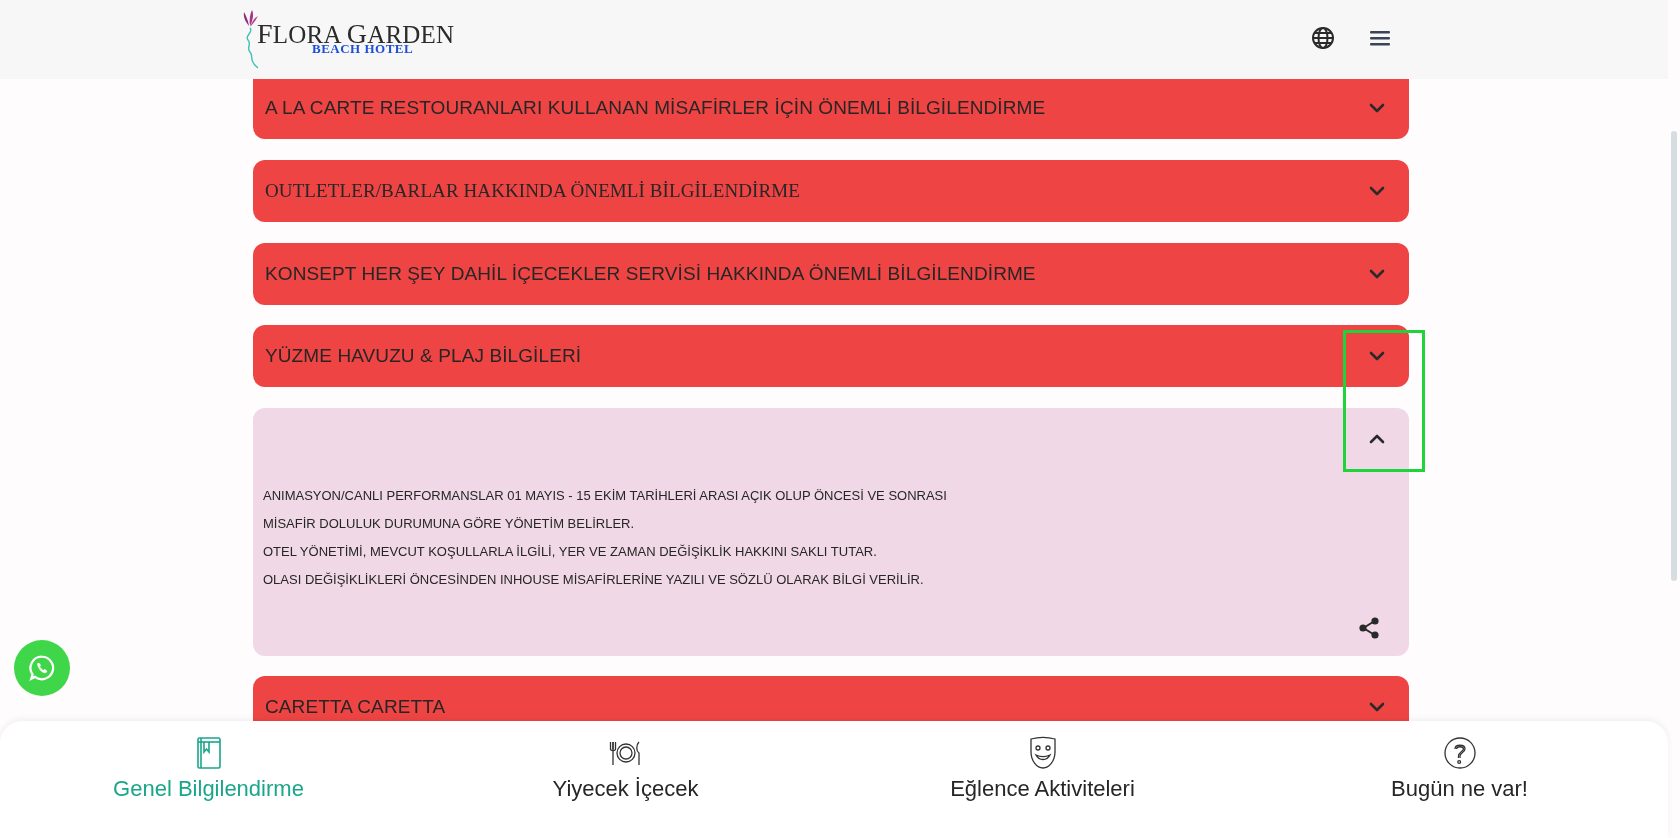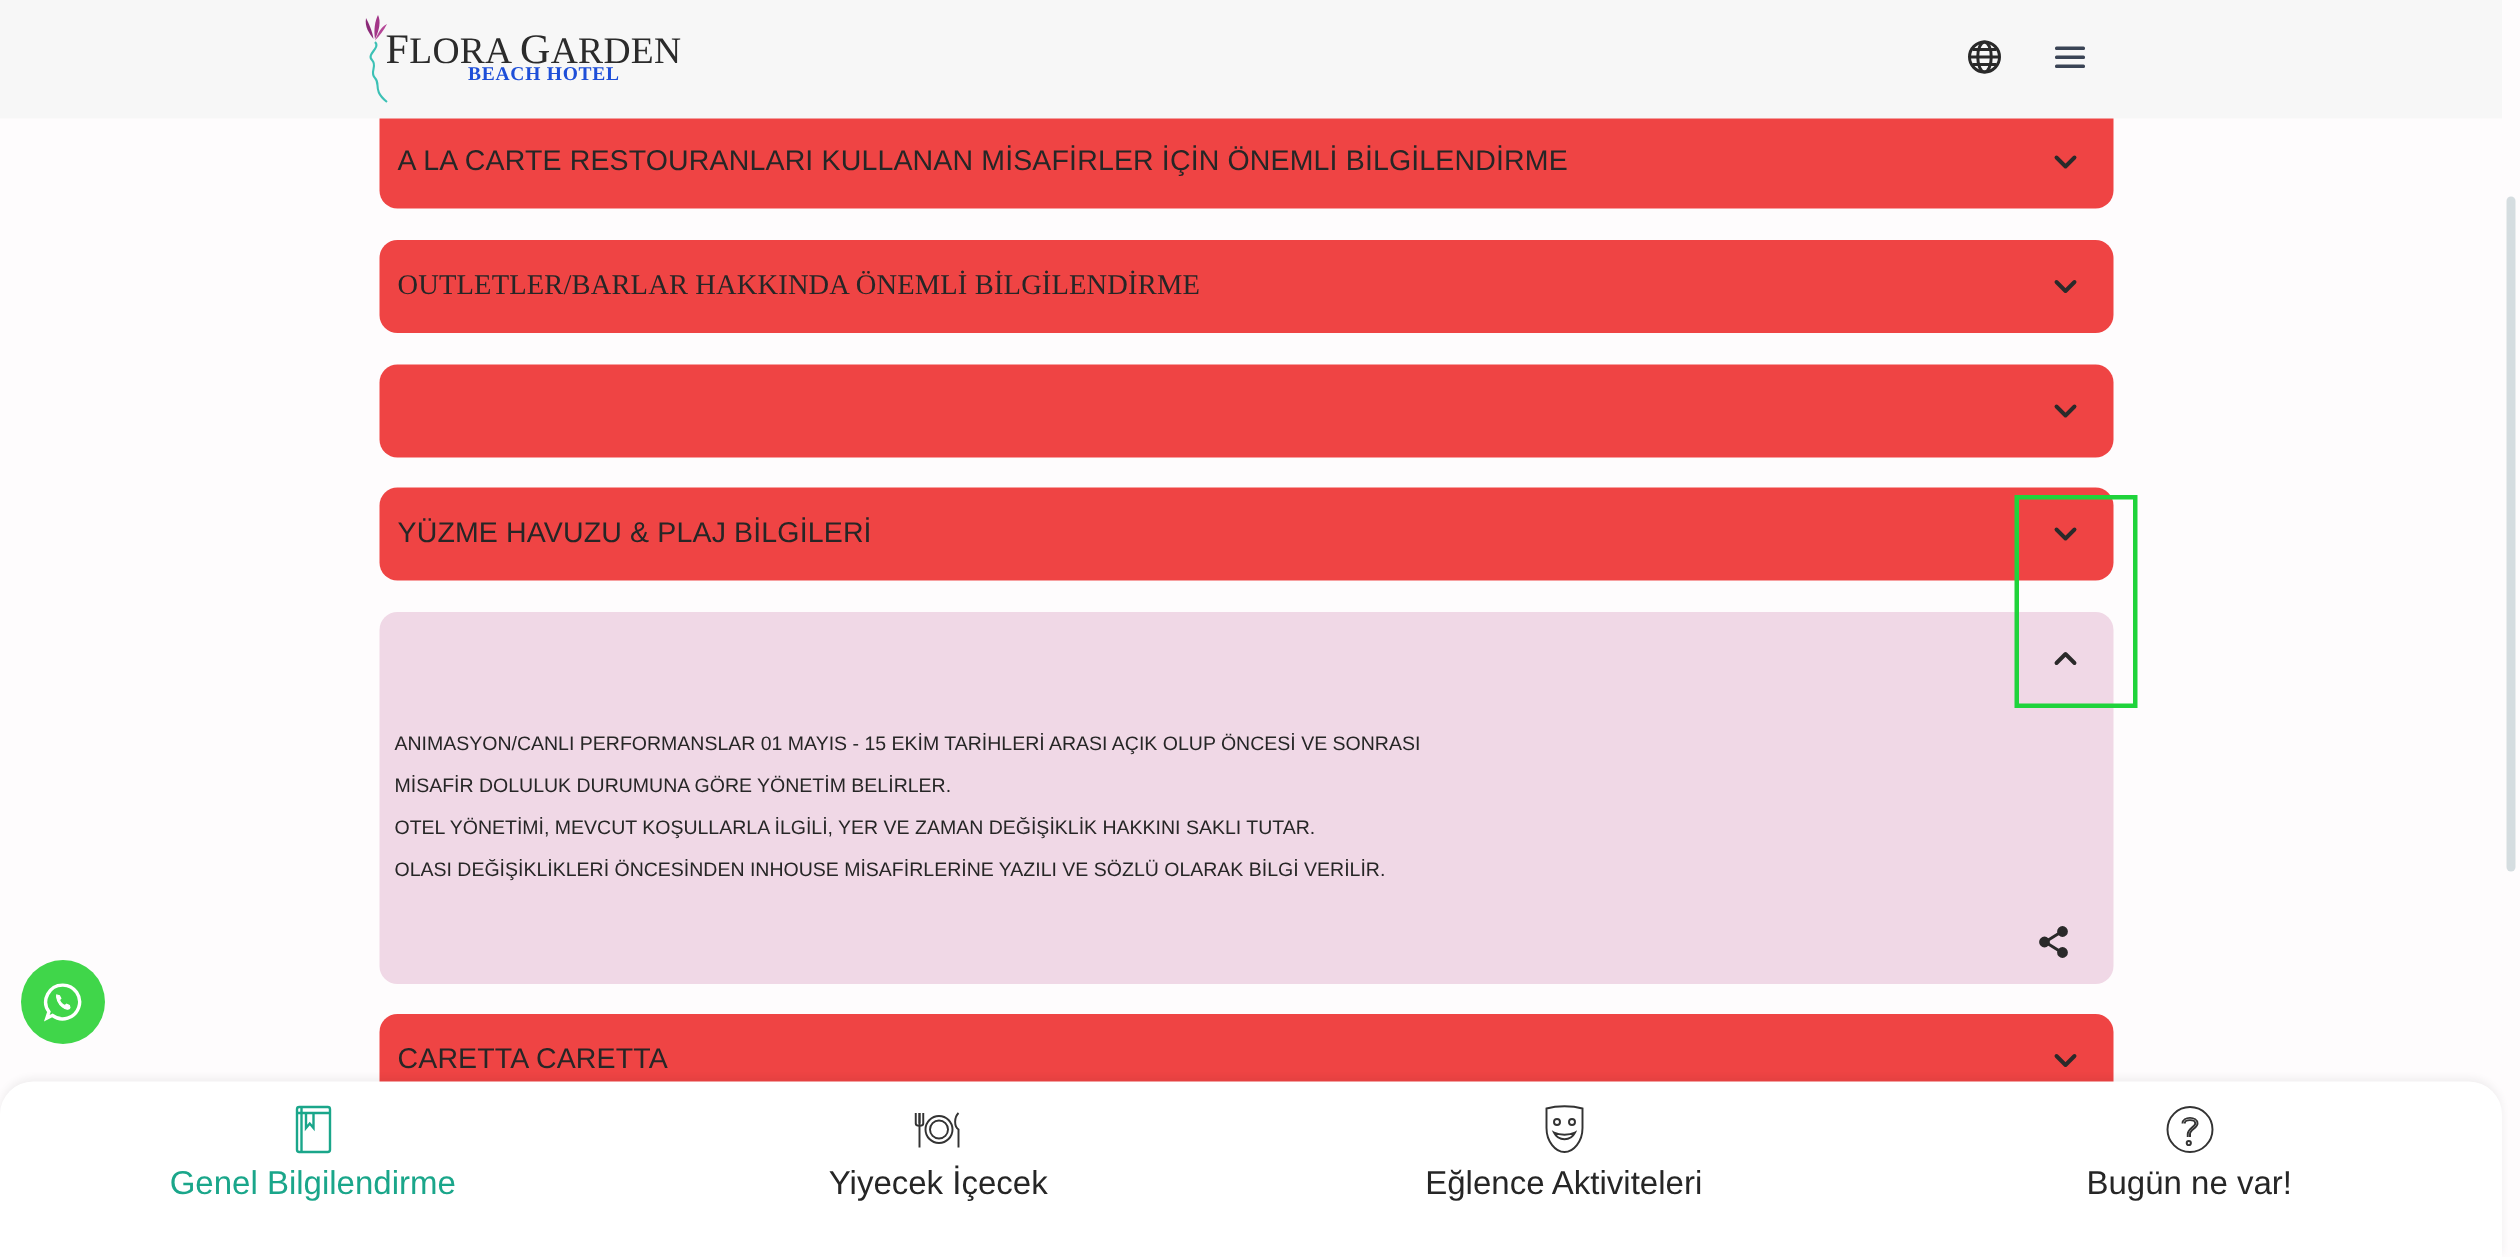--- a/index.html
+++ b/index.html
@@ -90,20 +90,21 @@
     <div class="acc-head">
       <span class="acc-title">OUTLETLER/BARLAR HAKKINDA ÖNEMLİ BİLGİLENDİRME</span>
       <svg class="chev" viewBox="0 0 24 24" fill="none" stroke="#2a2a2a" stroke-width="2.6" stroke-linecap="round" stroke-linejoin="round">
           <polyline points="6,9 12,15 18,9"></polyline>
         </svg>
     </div>
   </div>
 
   <div class="acc" style="top:243px;height:62px;">
     <div class="acc-head">
+      <span class="acc-title">KONSEPT HER ŞEY DAHİL İÇECEKLER SERVİSİ HAKKINDA ÖNEMLİ BİLGİLENDİRME</span>
       <svg class="chev" viewBox="0 0 24 24" fill="none" stroke="#2a2a2a" stroke-width="2.6" stroke-linecap="round" stroke-linejoin="round">
           <polyline points="6,9 12,15 18,9"></polyline>
         </svg>
     </div>
   </div>
 
   <div class="acc" style="top:325px;height:62px;">
     <div class="acc-head">
       <span class="acc-title">YÜZME HAVUZU &amp; PLAJ BİLGİLERİ</span>
       <svg class="chev" viewBox="0 0 24 24" fill="none" stroke="#2a2a2a" stroke-width="2.6" stroke-linecap="round" stroke-linejoin="round">

